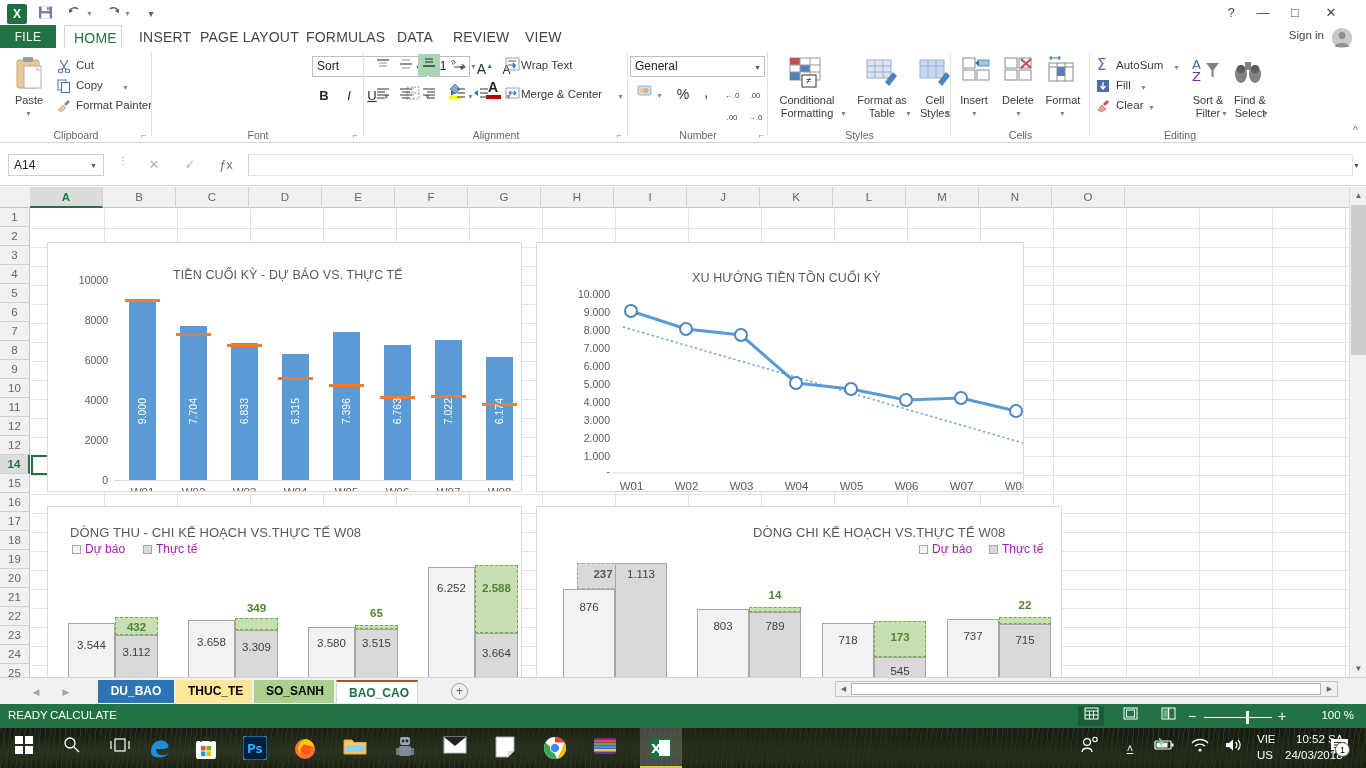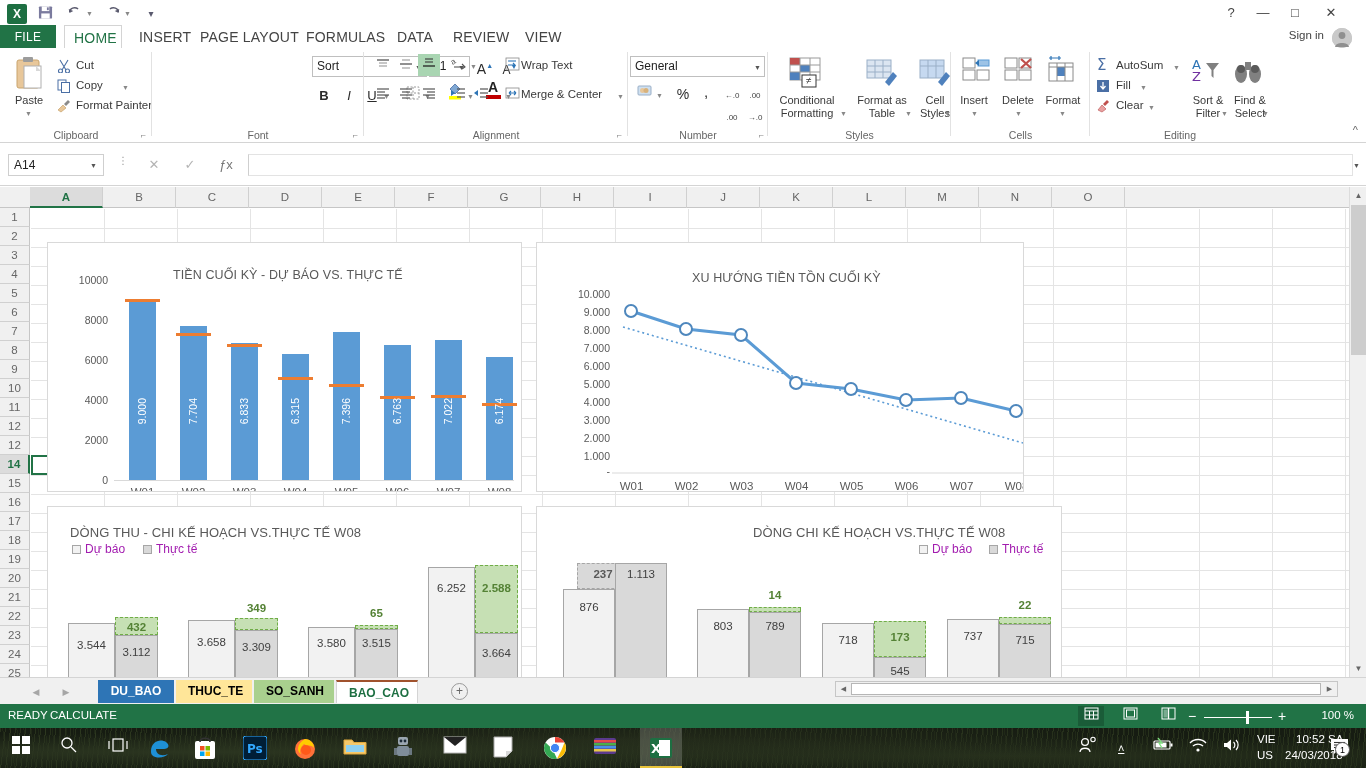--- a/index.html
+++ b/index.html
@@ -273,21 +273,21 @@
     background: #161c12;
     background-image:
       radial-gradient(ellipse at 15% 60%, #2b3520 0%, transparent 55%),
       radial-gradient(ellipse at 45% 30%, #232a1a 0%, transparent 50%),
       radial-gradient(ellipse at 75% 70%, #262f1c 0%, transparent 50%),
       repeating-linear-gradient(97deg, rgba(60,75,40,.45) 0 1px, transparent 1px 5px),
       repeating-linear-gradient(83deg, rgba(45,58,30,.4) 0 1px, transparent 1px 7px);
   }
   .tbi {
     position: absolute; top: 8px; width: 24px; height: 24px;
-    line-height: 24px; font-size: 15px; color: #fff; text-decoration: underline;
+    text-align: center; line-height: 24px; font-size: 15px; color: #fff; text-decoration: underline;
   }
   .tb-open { position: absolute; bottom: 0; height: 2px; background: #e8c33a; }
   .tray-clock-l1 { position: absolute; top: 5px; font-size: 11.5px; color: #fff; }
   .tray-clock-l2 { position: absolute; top: 21px; font-size: 11.5px; color: #fff; }
   .notif-badge {
     position: absolute; right: 6px; bottom: 4px; width: 15px; height: 15px;
     border-radius: 50%; background: #fff; color: #000; font-size: 9px;
     text-align: center; line-height: 15px; border: 1px solid #555;
   }
 </style>

